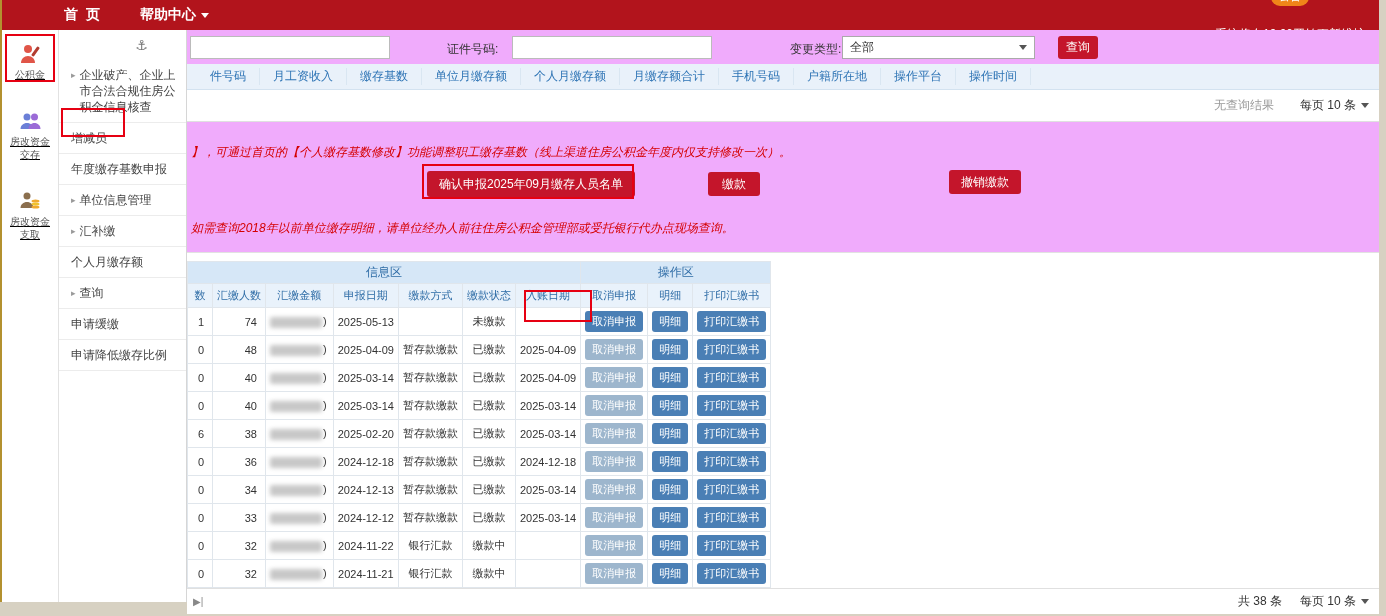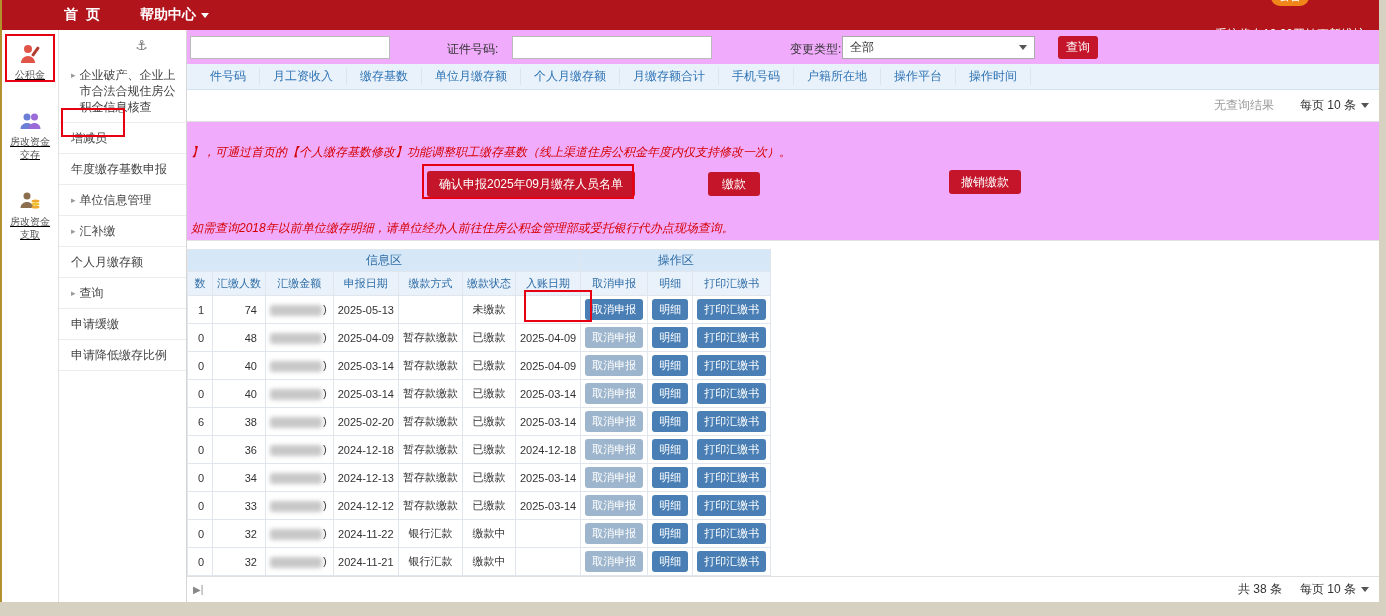--- a/index.html
+++ b/index.html
@@ -52,21 +52,21 @@
 
   .notice{position:absolute;left:4px;font-size:12px;color:#d40000;font-style:italic;white-space:nowrap;}
   .n1{top:114px;}
   .n2{top:190px;}
 
   .actions-row{position:absolute;left:0;top:136px;width:100%;height:36px;}
   .confirm-btn{position:absolute;left:240px;top:5px;height:26px;padding:0 12px;}
   .pay-btn{position:absolute;left:521px;top:6px;height:24px;padding:0 14px;}
   .cancelpay-btn{position:absolute;left:762px;top:4px;height:24px;padding:0 12px;}
 
-  .table-panel{position:absolute;left:0;top:210px;width:100%;height:362px;background:#fff;border-top:1px solid #e2e2e2;}
+  .table-panel{position:absolute;left:0;top:222px;width:100%;height:362px;background:#fff;border-top:1px solid #e2e2e2;}
   table.remit{border-collapse:collapse;margin:8px 0 0 0;table-layout:fixed;}
   .remit th,.remit td{border:1px solid #e0e6ec;font-size:11px;height:28px;padding:0 4px;overflow:hidden;white-space:nowrap;}
   .remit .group th{background:#d6e7f7;color:#2e6ca6;font-size:12px;height:22px;font-weight:normal;text-align:center;}
   .remit .cols th{background:#e9f2fb;color:#2e6ca6;font-weight:normal;height:24px;text-align:center;}
   .remit td{color:#333;text-align:center;background:#fff;}
   .remit td.num{text-align:right;padding-right:8px;}
   .remit td.amt{text-align:right;padding-right:6px;}
   .redact{display:inline-block;width:52px;height:11px;background:#c8c8c8;border-radius:2px;filter:blur(2px);vertical-align:middle;margin-right:1px;}
   .tbtn{background:#4a7fb5;color:#fff;border:none;border-radius:3px;font-size:11px;padding:3px 7px;cursor:pointer;white-space:nowrap;}
   .tbtn.muted{background:#9db6cd;}

